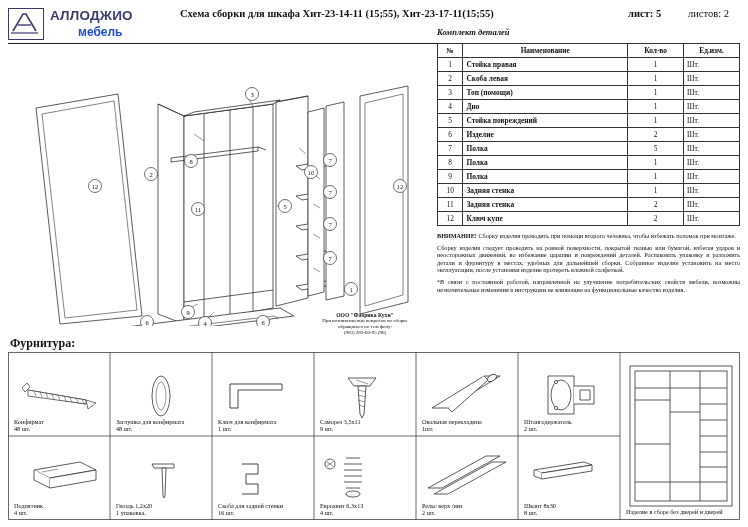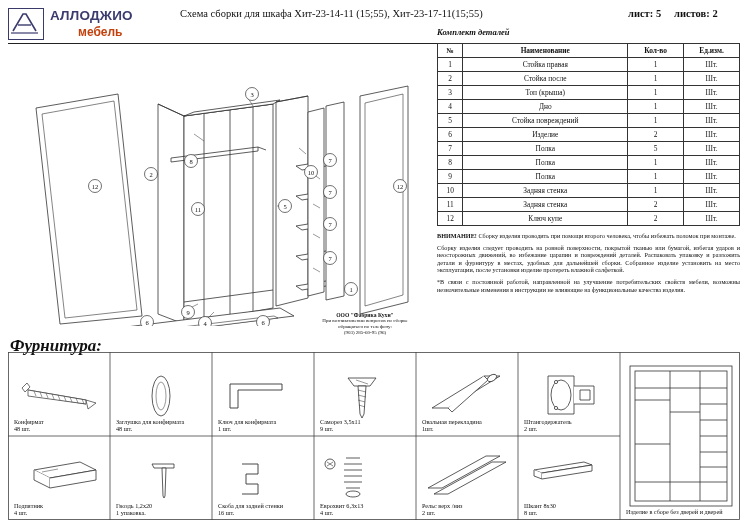--- a/index.html
+++ b/index.html
@@ -11,56 +11,56 @@
     position:relative;
     overflow:hidden;
   }
   .page{position:absolute;left:0;top:0;width:748px;height:527px;}
 
   
   .logo-box{position:absolute;left:8px;top:6px;width:168px;height:36px;}
   .logo-mark{position:absolute;left:0;top:2px;width:34px;height:30px;border:1.5px solid #3a3a6a;}
   .logo-mark svg{display:block;}
   .logo-text1{position:absolute;left:42px;top:2px;font-family:"Liberation Sans",sans-serif;font-weight:bold;font-size:13.5px;color:#3b3b6e;letter-spacing:.2px;}
-  .logo-text2{position:absolute;left:70px;top:19px;font-family:"Liberation Sans",sans-serif;font-weight:bold;font-size:12px;color:#c2410c;}
-
-  .title{position:absolute;left:180px;top:7px;width:440px;font-weight:normal;font-size:10.5px;line-height:13px;}
+  .logo-text2{position:absolute;left:70px;top:19px;font-family:"Liberation Sans",sans-serif;font-weight:bold;font-size:12px;color:#1d4ed8;}
+
+  .title{position:absolute;left:180px;top:7px;width:440px;font-weight:bold;font-size:10.5px;line-height:13px;}
   .sheet{position:absolute;left:628px;top:8px;font-weight:bold;font-size:10.5px;}
-  .sheets{position:absolute;left:674px;top:8px;font-weight:bold;font-size:10.5px;}
+  .sheets{position:absolute;left:688px;top:8px;font-weight:normal;font-size:10.5px;}
 
   .hdr-rule{position:absolute;left:8px;top:43px;width:732px;height:1px;background:#222;}
 
   
   .parts{position:absolute;left:437px;top:27px;width:303px;}
   .parts-title{font-weight:bold;font-size:8.5px;margin-bottom:6px;font-style:italic;}
   table.parts-table{border-collapse:collapse;width:303px;font-size:7.4px;}
   table.parts-table th,table.parts-table td{
     border:0.8px solid #333;padding:1px 3px;height:11px;line-height:10px;
   }
   table.parts-table th{font-weight:bold;text-align:center;font-size:7.4px;}
   .c-num{width:18px;text-align:center;}
-  .c-name{width:155px;text-align:center;}
+  .c-name{width:155px;text-align:left;font-weight:bold;}
   .c-qty{width:48px;text-align:center;}
-  .c-unit{width:48px;text-align:center;}
+  .c-unit{width:48px;text-align:left;}
 
   
   .attention{position:absolute;left:437px;top:232px;width:303px;font-size:6.2px;line-height:7.6px;text-align:justify;}
   .attention b{font-weight:bold;}
   .attention p{margin:0 0 4px 0;}
 
   
   .firm{position:absolute;left:300px;top:312px;width:130px;text-align:center;font-size:5px;line-height:6px;}
   .firm .f1{font-weight:bold;font-size:5.6px;}
 
   
   .draw{position:absolute;left:8px;top:46px;width:424px;height:280px;}
   .draw svg{display:block;}
 
   
-  .furn-label{position:absolute;left:10px;top:336px;font-weight:bold;font-size:17px;font-family:"Liberation Serif",serif;font-style:italic;}
+  .furn-label{position:absolute;left:10px;top:336px;font-weight:bold;font-size:12px;font-family:"Liberation Serif",serif;}
   .furn-grid{position:absolute;left:8px;top:352px;width:732px;height:168px;}
   .furn-grid svg{display:block;position:absolute;left:0;top:0;}
   .cell-cap{position:absolute;font-size:6.2px;line-height:7.4px;font-family:"Liberation Serif",serif;}
   .cell-cap .l1{display:block;}
 </style>
 </head>
 <body>
 
 <div class="page">
 
@@ -96,27 +96,27 @@
       </thead>
       <tbody>
         <tr>
             <td class="c-num">1</td>
             <td class="c-name">Стойка правая</td>
             <td class="c-qty">1</td>
             <td class="c-unit">Шт.</td>
           </tr>
         <tr>
             <td class="c-num">2</td>
-            <td class="c-name">Стойка после</td>
+            <td class="c-name">Скоба левая</td>
             <td class="c-qty">1</td>
             <td class="c-unit">Шт.</td>
           </tr>
         <tr>
             <td class="c-num">3</td>
-            <td class="c-name">Топ (крыша)</td>
+            <td class="c-name">Топ (помощи)</td>
             <td class="c-qty">1</td>
             <td class="c-unit">Шт.</td>
           </tr>
         <tr>
             <td class="c-num">4</td>
             <td class="c-name">Дно</td>
             <td class="c-qty">1</td>
             <td class="c-unit">Шт.</td>
           </tr>
         <tr>

